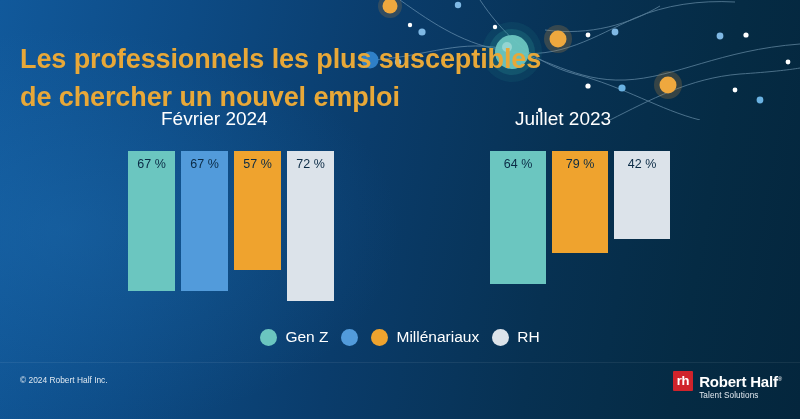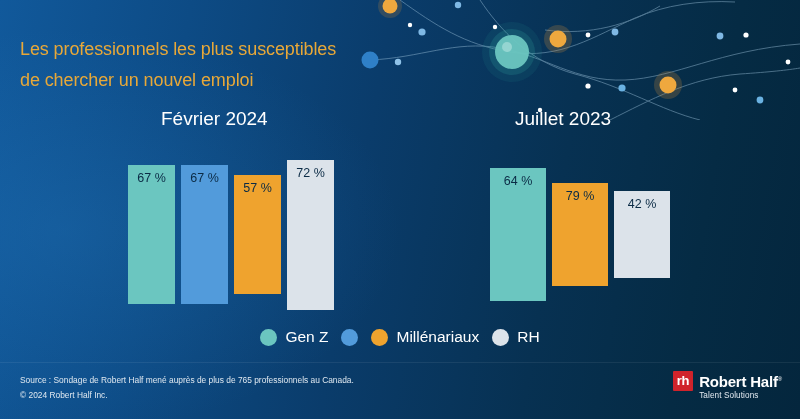--- a/index.html
+++ b/index.html
@@ -31,23 +31,23 @@
     pointer-events: none;
   }
 
   
   .title {
     position: absolute;
     left: 20px;
     top: 22px;
     width: 560px;
     color: #e8a838;
-    font-size: 18px;
-    line-height: 31px;
-    font-weight: 400;
+    font-size: 27px;
+    line-height: 38px;
+    font-weight: 700;
     letter-spacing: -0.1px;
     white-space: pre-line;
   }
 
   
   .chart-area {
     position: absolute;
     left: 0;
     top: 108px;
     width: 800px;
@@ -75,21 +75,21 @@
   .chart.left  .chart-heading { text-align: left; padding-left: 33px; }
   .chart.right .chart-heading { text-align: left; padding-left: 25px; }
 
   .bars {
     position: absolute;
     left: 0;
     bottom: 0;
     width: 100%;
     height: 167px;
     display: flex;
-    align-items: center;
+    align-items: flex-start;
     gap: 6px;
   }
   .bar-slot {
     flex: 1 1 0;
     display: flex;
     flex-direction: column;
     justify-content: flex-start;
     align-items: center;
     position: relative;
   }
@@ -323,21 +323,20 @@
     </div>
     <div class="legend-item">
       <span class="legend-swatch" style="background:#DCE3EA;"></span>
       <span class="legend-label">RH</span>
     </div>
   </div>
 
   <div class="footer-sep"></div>
 
   <div class="footer-text">
-    <div>Source : Sondage de Robert Half mené auprès de plus de 765 professionnels au Canada.</div>
     <div>© 2024 Robert Half Inc.</div>
   </div>
 
   <div class="logo">
     <span class="logo-mark">rh</span>
     <span class="logo-words">
       <span class="logo-name"><span>Robert Half</span><span class="tm">®</span></span>
       <span class="logo-tagline">Talent Solutions</span>
     </span>
   </div>

